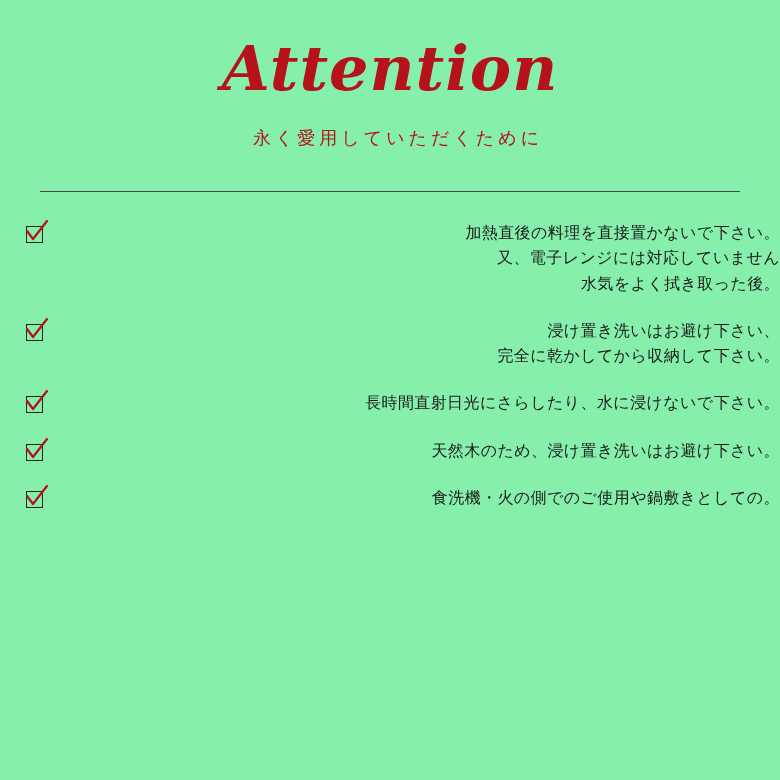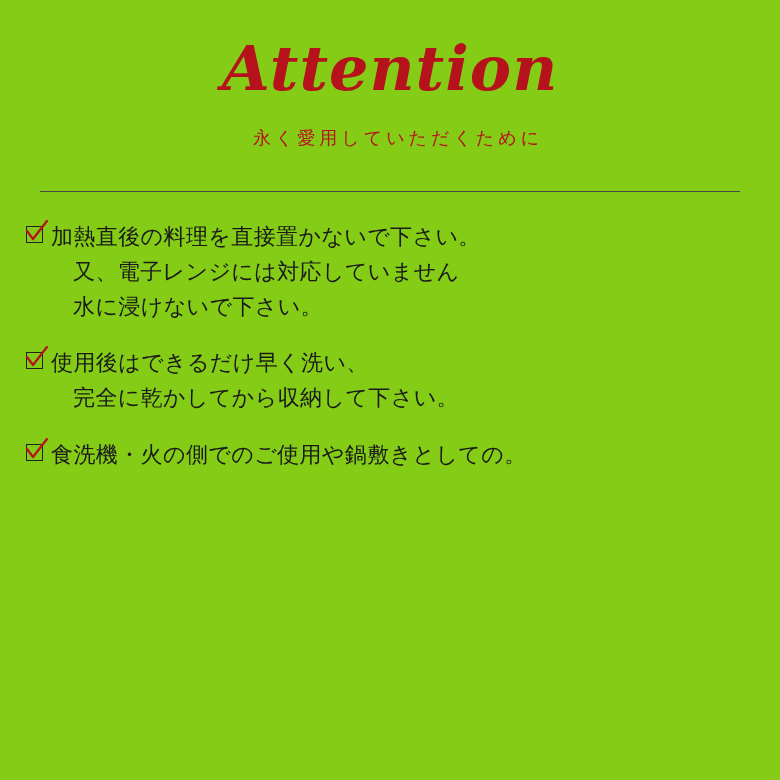--- a/index.html
+++ b/index.html
@@ -11,21 +11,21 @@
     height: 780px;
     background: #efefef;
     font-family: "Liberation Sans", sans-serif;
     overflow: hidden;
   }
   .page {
     position: relative;
     width: 780px;
     height: 780px;
     box-sizing: border-box;
-    background: #84cc16;
+    background: #86efac;
   }
   .title {
     text-align: center;
     color: #b5121b;
     font-family: "DejaVu Serif", serif;
     font-style: italic;
     font-weight: bold;
     font-size: 62px;
     letter-spacing: 1px;
     line-height: 1;
@@ -72,24 +72,25 @@
     top: -7px;
     width: 26px;
     height: 26px;
     overflow: visible;
   }
   .lines {
     flex: 1 1 auto;
   }
   .line {
     color: #191919;
-    font-size: 22px;
+    font-size: 16px;
     line-height: 1.58;
     letter-spacing: 0.4px;
     white-space: nowrap;
+    text-align: right;
   }
   .line.indent {
     padding-left: 22px;
   }
 </style>
 </head>
 <body>
 
 <div class="page">
 
@@ -102,37 +103,57 @@
 
     <li class="item">
       <span class="check-box">
         <svg viewBox="0 0 26 26" aria-hidden="true">
           <path d="M3 11 L9 19 L23 1" fill="none" stroke="#b5121b" stroke-width="2.2" stroke-linecap="round" stroke-linejoin="round"></path>
         </svg>
       </span>
       <span class="lines">
         <div class="line">加熱直後の料理を直接置かないで下さい。</div>
         <div class="line indent">又、電子レンジには対応していません</div>
-        <div class="line indent">水に浸けないで下さい。</div>
+        <div class="line indent">水気をよく拭き取った後。</div>
       </span>
     </li>
 
     <li class="item">
       <span class="check-box">
         <svg viewBox="0 0 26 26" aria-hidden="true">
           <path d="M3 11 L9 19 L23 1" fill="none" stroke="#b5121b" stroke-width="2.2" stroke-linecap="round" stroke-linejoin="round"></path>
         </svg>
       </span>
       <span class="lines">
-        <div class="line">使用後はできるだけ早く洗い、</div>
+        <div class="line">浸け置き洗いはお避け下さい、</div>
         <div class="line indent">完全に乾かしてから収納して下さい。</div>
       </span>
     </li>
 
+    <li class="item">
+      <span class="check-box">
+        <svg viewBox="0 0 26 26" aria-hidden="true">
+          <path d="M3 11 L9 19 L23 1" fill="none" stroke="#b5121b" stroke-width="2.2" stroke-linecap="round" stroke-linejoin="round"></path>
+        </svg>
+      </span>
+      <span class="lines">
+        <div class="line">長時間直射日光にさらしたり、水に浸けないで下さい。</div>
+      </span>
+    </li>
 
+    <li class="item">
+      <span class="check-box">
+        <svg viewBox="0 0 26 26" aria-hidden="true">
+          <path d="M3 11 L9 19 L23 1" fill="none" stroke="#b5121b" stroke-width="2.2" stroke-linecap="round" stroke-linejoin="round"></path>
+        </svg>
+      </span>
+      <span class="lines">
+        <div class="line">天然木のため、浸け置き洗いはお避け下さい。</div>
+      </span>
+    </li>
 
     <li class="item">
       <span class="check-box">
         <svg viewBox="0 0 26 26" aria-hidden="true">
           <path d="M3 11 L9 19 L23 1" fill="none" stroke="#b5121b" stroke-width="2.2" stroke-linecap="round" stroke-linejoin="round"></path>
         </svg>
       </span>
       <span class="lines">
         <div class="line">食洗機・火の側でのご使用や鍋敷きとしての。</div>
       </span>

